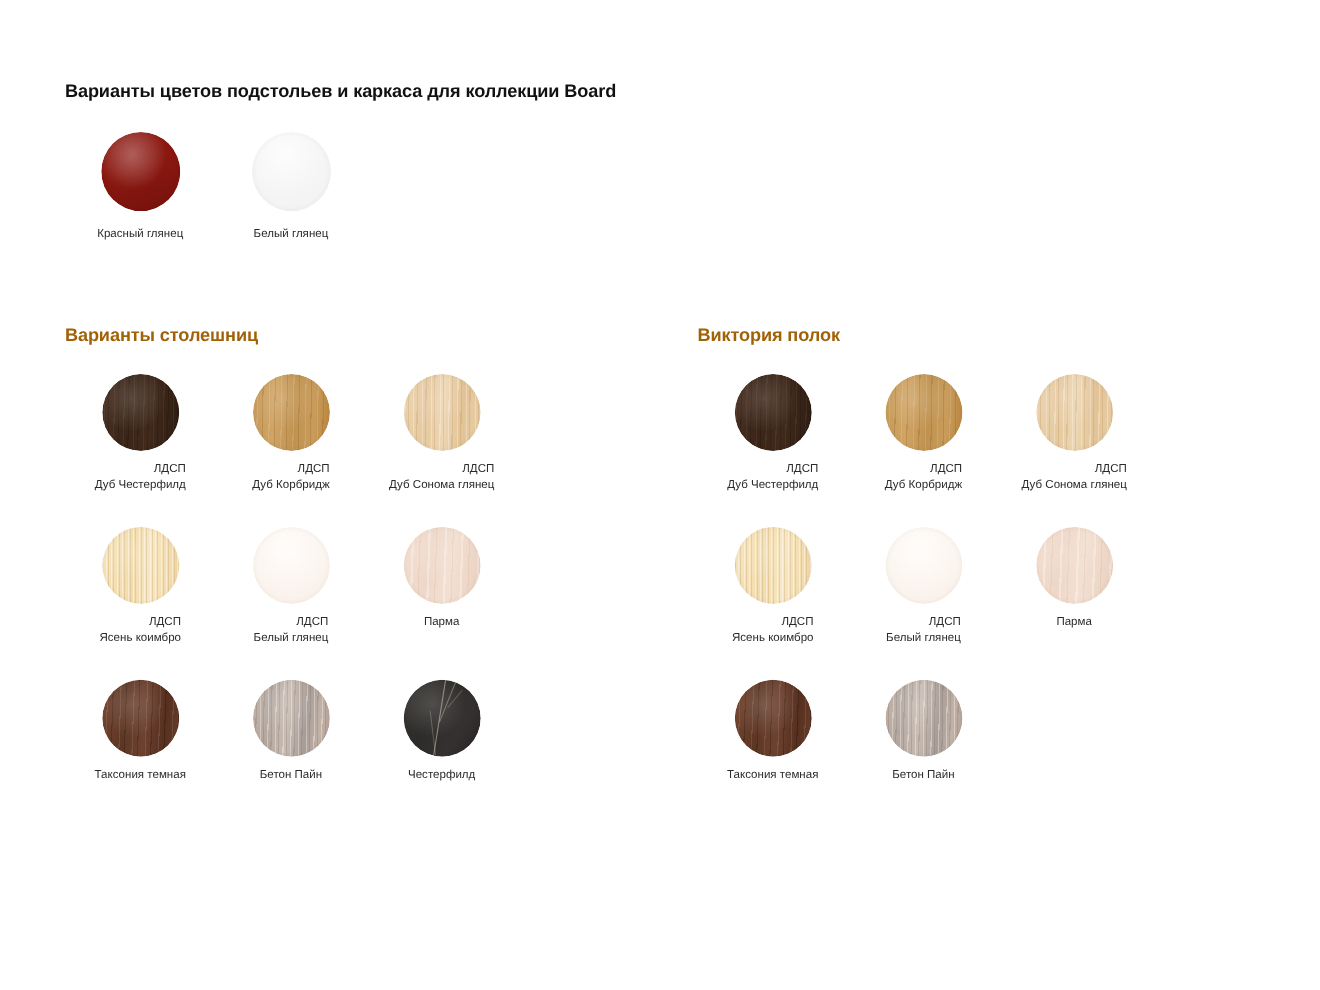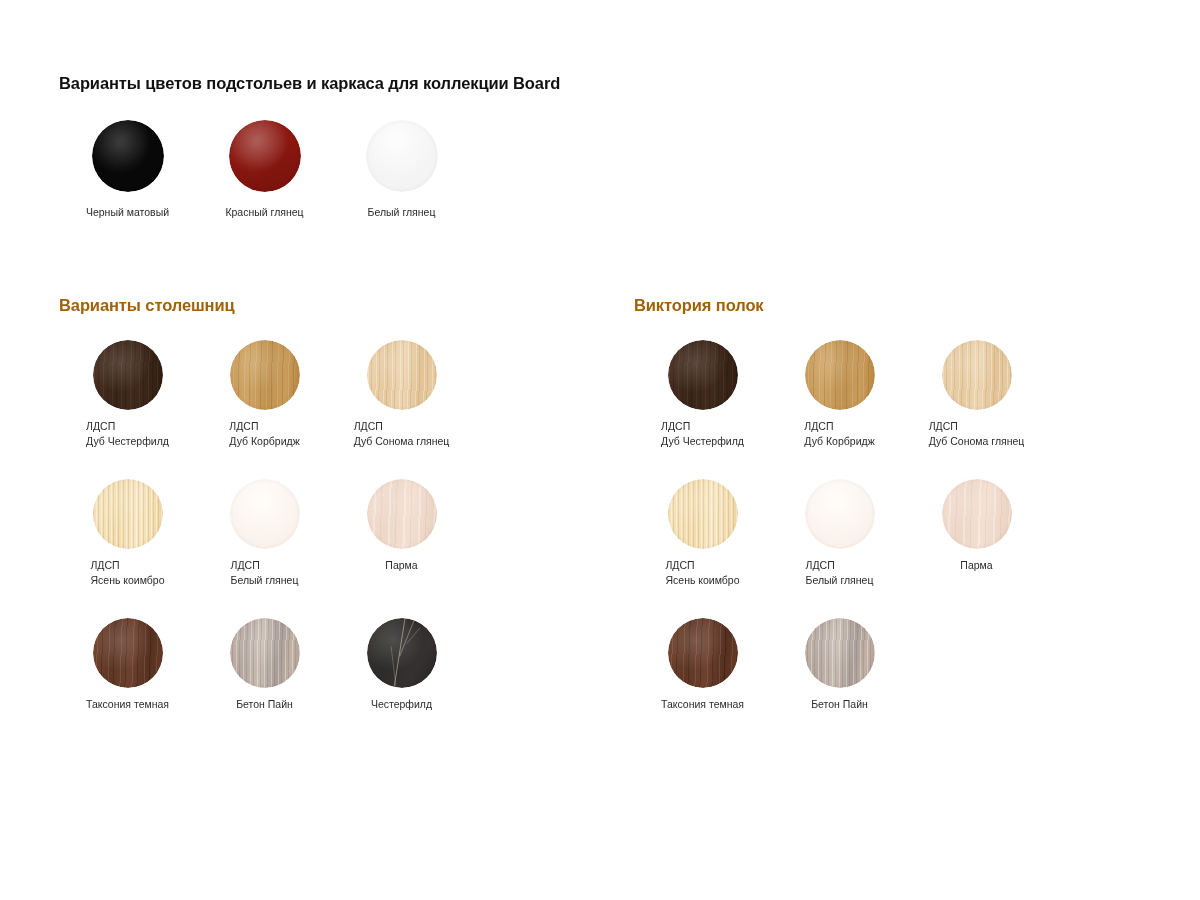--- a/index.html
+++ b/index.html
@@ -80,21 +80,21 @@
     height: 72px;
   }
   .disc .tex {
     position: absolute;
     inset: 0;
     border-radius: 50%;
   }
 
   .labels {
     margin-top: 9px;
-    text-align: left;
+    text-align: right;
     line-height: 1.45;
     font-size: 10.5px;
     color: #2b2b2b;
     white-space: nowrap;
   }
   .labels .l1 { display: block; }
   .labels .l2 { display: block; }
   .labels .l2:empty { display: none; }
   .lbl-frame {
     margin-top: 14px;
@@ -257,29 +257,20 @@
 </head>
 <body>
 
 <div class="page">
 
   <div class="main-title">Варианты цветов подстольев и каркаса для коллекции Board</div>
 
   <div class="grid" id="grid-frame">
       <div class="swatch-cell row-h-frame">
         <div class="disc big">
-          <div class="tex t-gloss-black" style="--c: #080808;">
-            <div class="grain-v"></div>
-          </div>
-          <div class="shade"></div>
-        </div>
-        <div class="lbl-frame">Черный матовый</div>
-      </div>
-      <div class="swatch-cell row-h-frame">
-        <div class="disc big">
           <div class="tex t-gloss-red" style="--c: #8a1710;">
             <div class="grain-v"></div>
           </div>
           <div class="shade"></div>
         </div>
         <div class="lbl-frame">Красный глянец</div>
       </div>
       <div class="swatch-cell row-h-frame">
         <div class="disc big">
           <div class="tex t-gloss-white" style="--c: #f4f4f5;">

